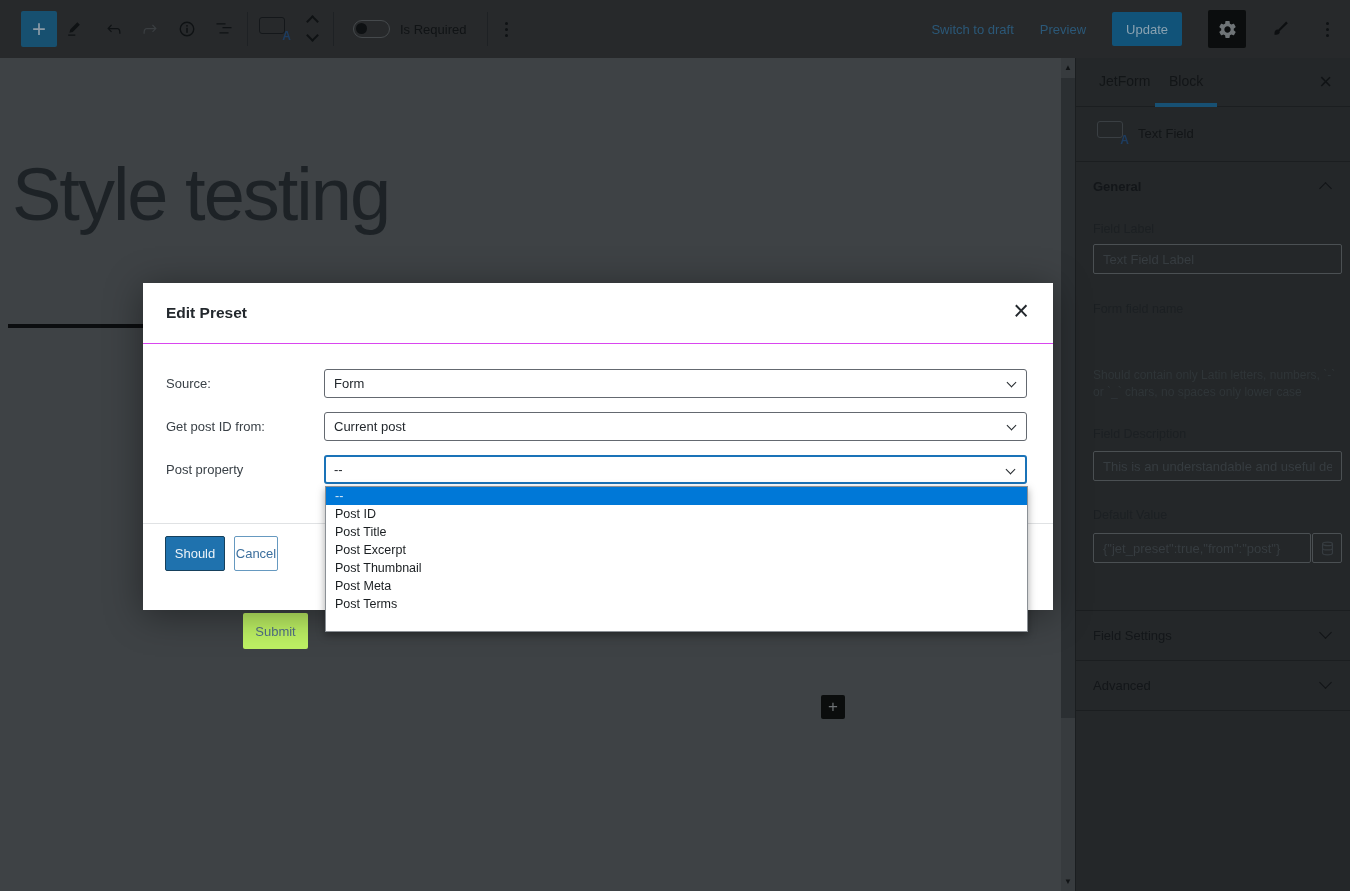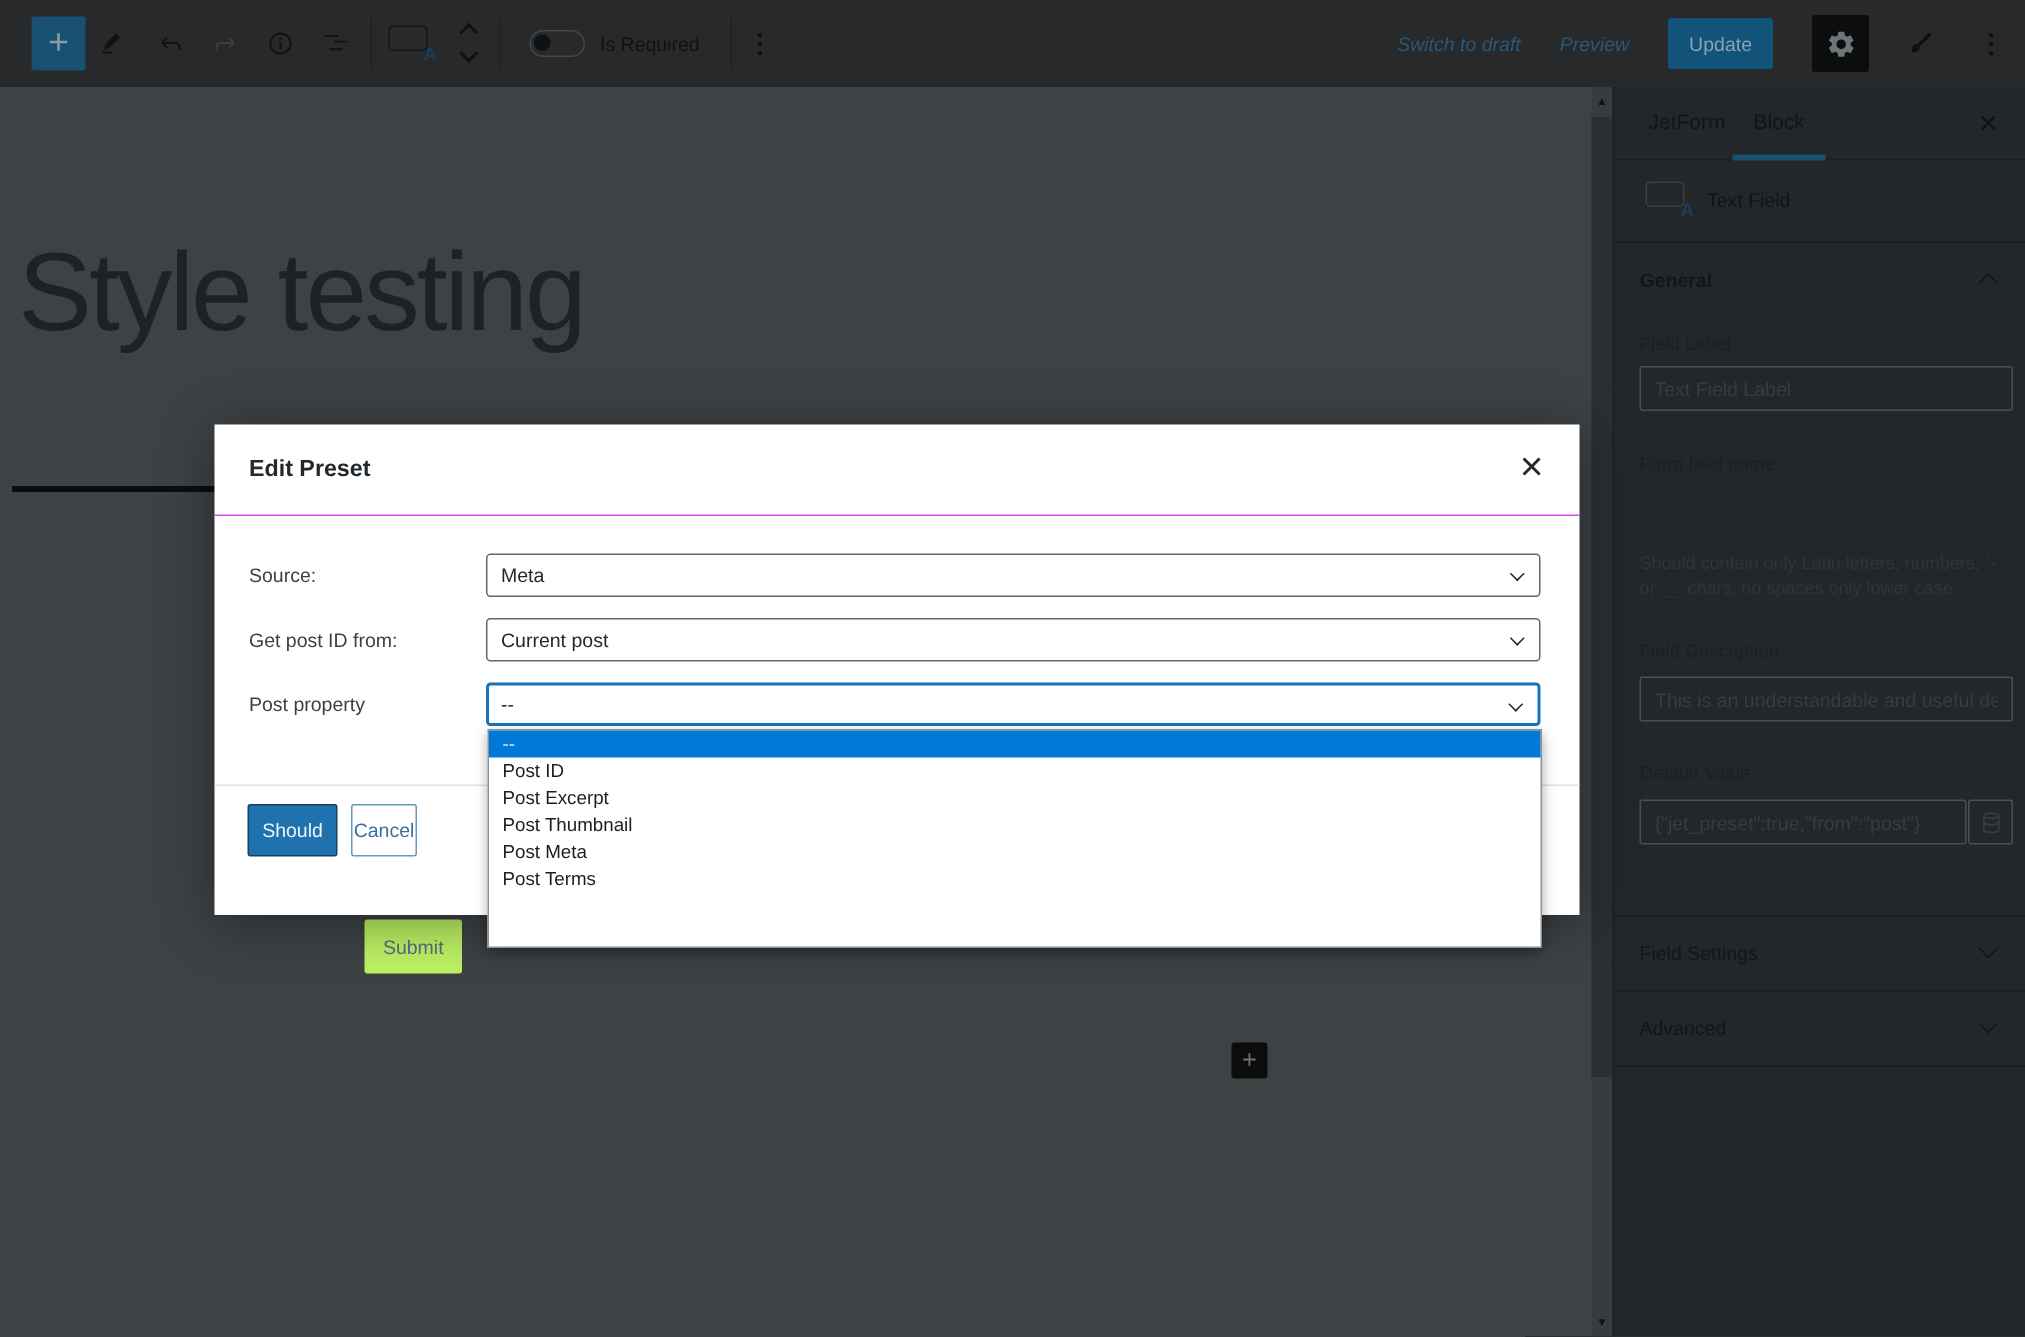--- a/index.html
+++ b/index.html
@@ -19,21 +19,21 @@
   .mover { position:absolute; left:303px; top:12px; width:20px; height:34px; }
   .chev { width:9px; height:9px; border-left:2px solid #0f1214; border-bottom:2px solid #0f1214; }
   .chev.up { transform:rotate(135deg); position:absolute; left:5px; top:5px; }
   .chev.down { transform:rotate(-45deg); position:absolute; left:5px; top:19px; }
   .toggle { position:absolute; left:353px; top:20px; width:37px; height:18px; border:1.6px solid #45494c; border-radius:10px; }
   .toggle .knob { position:absolute; left:2px; top:1.5px; width:11px; height:11px; border-radius:50%; background:#0e1113; }
   .is-required { position:absolute; left:400px; top:22px; font-size:13px; color:#101315; }
   .kebab { position:absolute; top:20px; width:18px; height:18px; display:flex; flex-direction:column; align-items:center; justify-content:center; gap:3px; }
   .kebab i { width:3px; height:3px; border-radius:50%; background:#0f1214; }
   .tb-right { position:absolute; right:14px; top:0; height:58px; display:flex; align-items:center; gap:26px; }
-  .tb-link { font-size:13px; color:#2b5878; cursor:pointer;font-style:italic; }
+  .tb-link { font-size:13px; color:#2b5878; cursor:pointer; }
   .update-btn { height:34px; padding:0 14px; background:#115379; border:none; border-radius:2px; color:#8aa2b1; font-size:13px; cursor:pointer; }
   .gear-btn { width:38px; height:38px; background:#0b0d0e; border:none; border-radius:2px; color:#6f7477; display:flex; align-items:center; justify-content:center; cursor:pointer; }
   .gear-btn svg { width:21px; height:21px; fill:currentColor; }
   .brush-icon { width:20px; height:20px; color:#0d0f11; }
   .brush-icon svg { width:20px; height:20px; fill:currentColor; }
   .kebab.right { position:static; }
 
   
   .post-title { position:absolute; left:12px; top:152px; font-size:74px; font-weight:300; letter-spacing:-2px; color:#1d2226; }
   .field-line { position:absolute; left:8px; top:324px; width:260px; height:4px; background:#0b0d0f; }
@@ -238,39 +238,40 @@
   </aside>
 
   <div class="modal">
     <div class="modal-header">
       <span class="modal-title">Edit Preset</span>
       <span class="modal-close">×</span>
     </div>
 
     <span class="m-label" style="top:93px">Source:</span>
     <div class="m-select" style="top:86px">
-      <span class="val">Meta</span>
+      <span class="val">Form</span>
       <span class="sel-chev"></span>
     </div>
 
     <span class="m-label" style="top:136px">Get post ID from:</span>
     <div class="m-select" style="top:129px">
       <span class="val">Current post</span>
       <span class="sel-chev"></span>
     </div>
 
     <span class="m-label" style="top:179px">Post property</span>
     <div class="m-select focused" style="top:172px">
       <span class="val">--</span>
       <span class="sel-chev"></span>
     </div>
 
     <div class="dropdown">
       <div class="dd-option selected">--</div>
       <div class="dd-option">Post ID</div>
+      <div class="dd-option">Post Title</div>
       <div class="dd-option">Post Excerpt</div>
       <div class="dd-option">Post Thumbnail</div>
       <div class="dd-option">Post Meta</div>
       <div class="dd-option">Post Terms</div>
     </div>
 
     <div class="modal-footer-border"></div>
     <button class="apply-btn">Should</button>
     <button class="cancel-btn">Cancel</button>
   </div>

